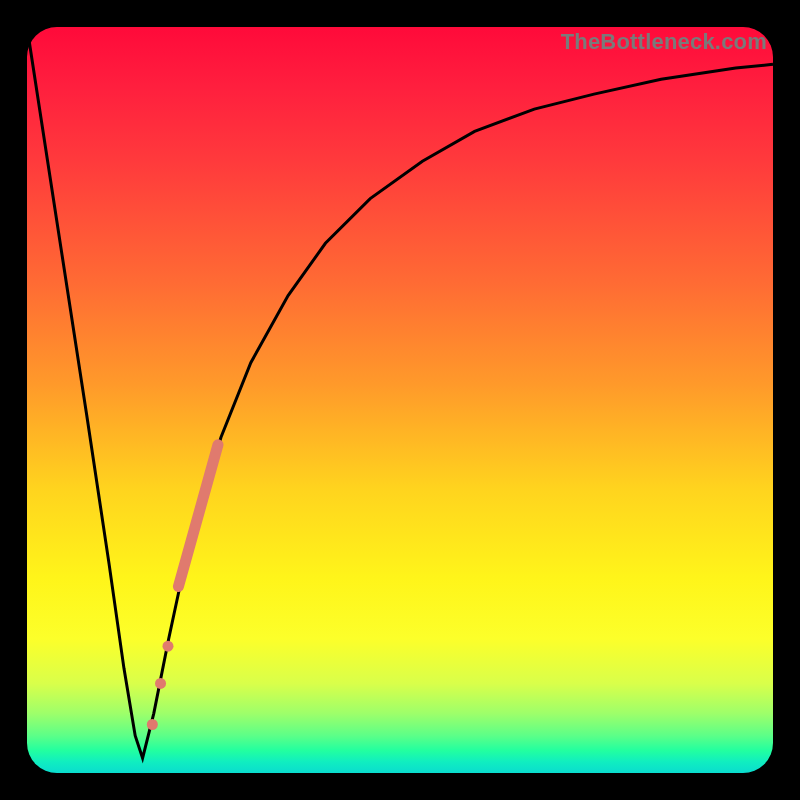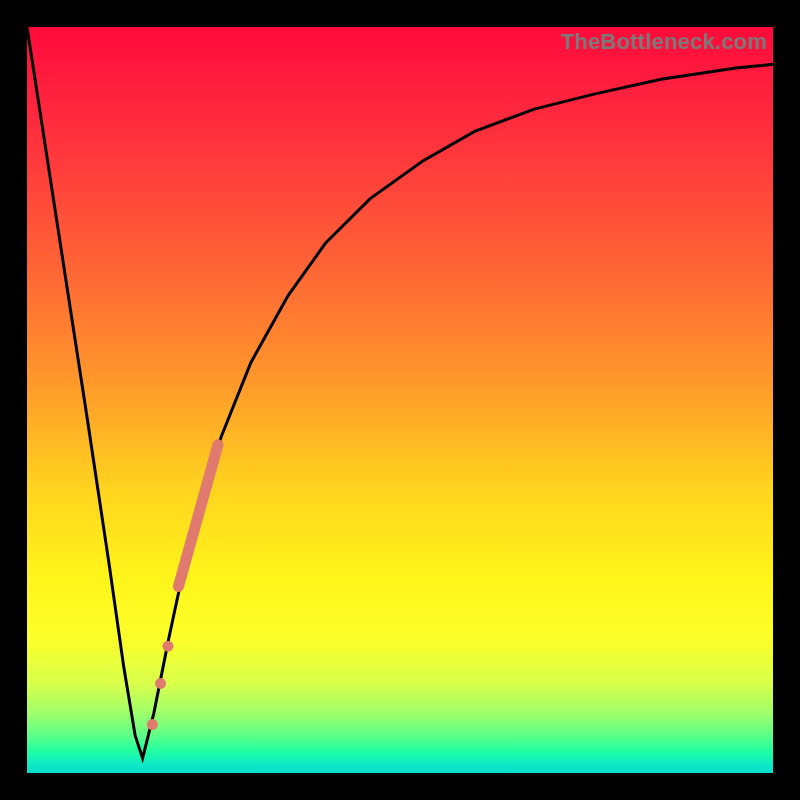--- a/index.html
+++ b/index.html
@@ -30,20 +30,21 @@
       #ffd41e 62%,
       #fff51a 74%,
       #fcff2a 82%,
       #d9ff4a 88%,
       #9eff6a 92%,
       #5cff88 95%,
       #22ffa0 97%,
       #10eec0 98.5%,
       #0adccf 100%
     );
+    border-radius: 30px;
   }
   .watermark {
     position: absolute;
     top: 2px;
     right: 6px;
     font-family: Arial, Helvetica, sans-serif;
     font-size: 22px;
     font-weight: bold;
     color: #7a7a7a;
     letter-spacing: 0.2px;

